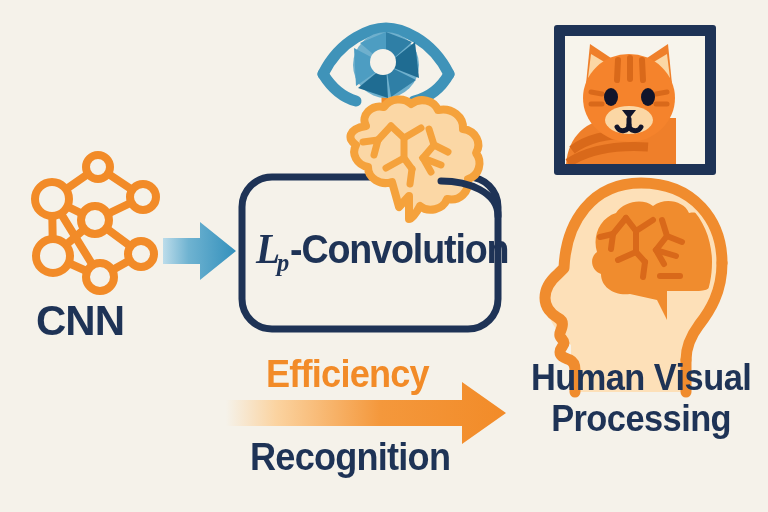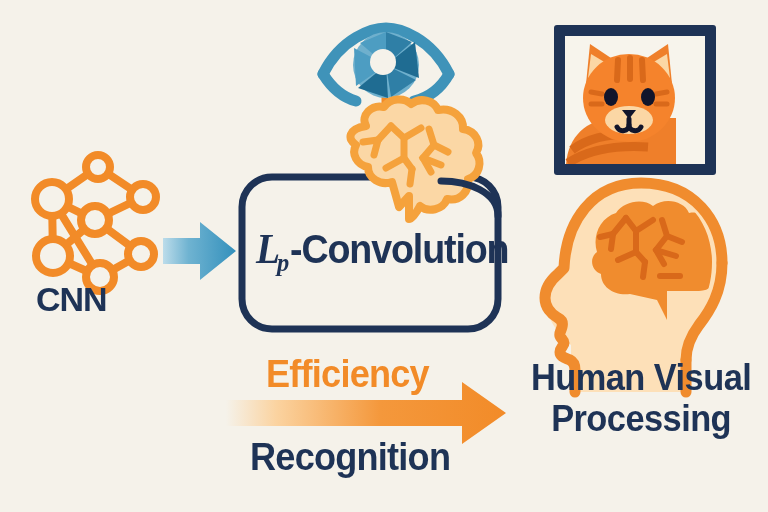--- a/index.html
+++ b/index.html
@@ -25,22 +25,22 @@
   .lbl {
     position: absolute;
     font-family: "Liberation Sans", sans-serif;
     font-weight: 700;
     letter-spacing: -0.5px;
     white-space: nowrap;
     line-height: 1.0;
   }
   #cnn-label {
     left: 36px;
-    top: 282px;
-    font-size: 34px;
+    top: 300px;
+    font-size: 42px;
     color: #1e3356;
     letter-spacing: -1px;
   }
   #box-label {
     left: 256px;
     top: 228px;
     font-size: 40px;
     color: #1e3356;
     letter-spacing: -1.2px;
     transform: scaleX(0.94);

